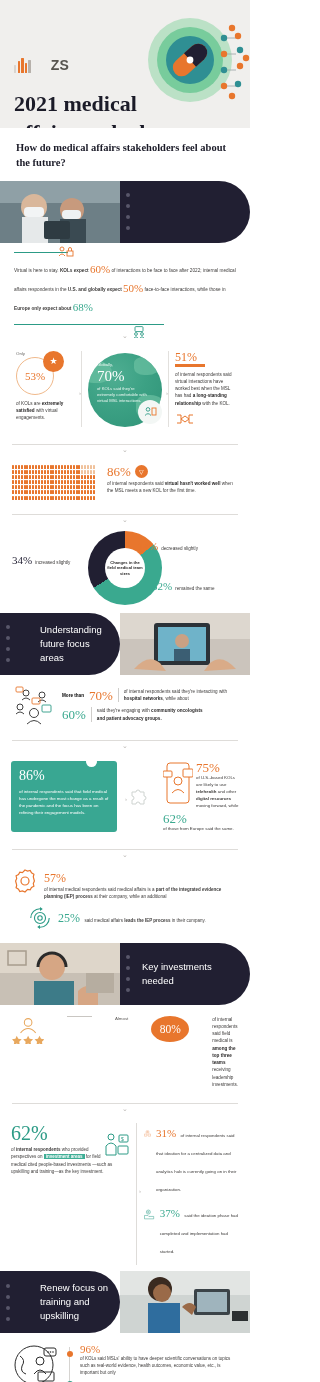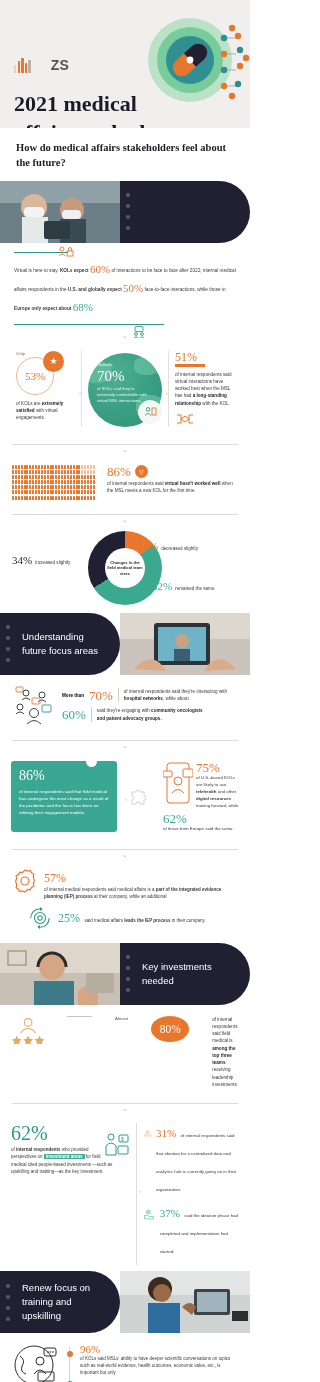--- a/index.html
+++ b/index.html
@@ -57,21 +57,21 @@
 
   
   .banner { position: relative; height: 62px; display: flex; overflow: hidden; }
   .banner .photo { width: 48%; height: 100%; position: relative; overflow:hidden; }
   .banner.rev .photo { order: 2; width: 52%; }
   .banner .pill {
     flex: 1; background: #211f32; position: relative;
     border-radius: 0 34px 34px 0;
     display: flex; align-items: center;
   }
-  .banner.rev .pill { order: 1; border-radius: 0 34px 34px 0; }
+  .banner.rev .pill { order: 1; border-radius: 0 34px 34px 0; padding-left: 18px; }
   .banner .pill .dots {
     position: absolute; left: 6px; top: 0; height: 100%;
     display: flex; flex-direction: column; justify-content: center; gap: 7px;
   }
   .banner .pill .dots b { width: 4px; height: 4px; border-radius: 50%; background: #58576a; display:block; }
   .banner .pill h2 {
     color: #ffffff; font-size: 9.5px; font-weight: normal;
     line-height: 1.45; padding-left: 22px; padding-right: 8px;
     max-width: 112px;
   }

